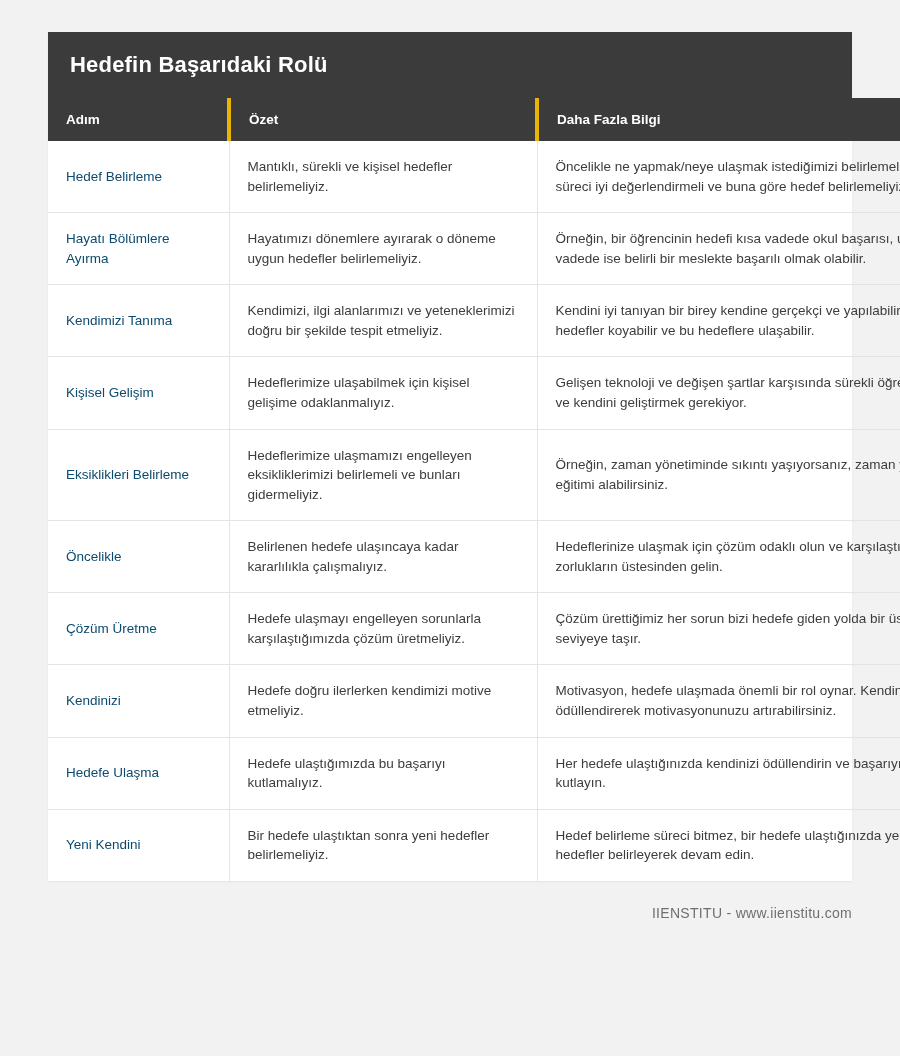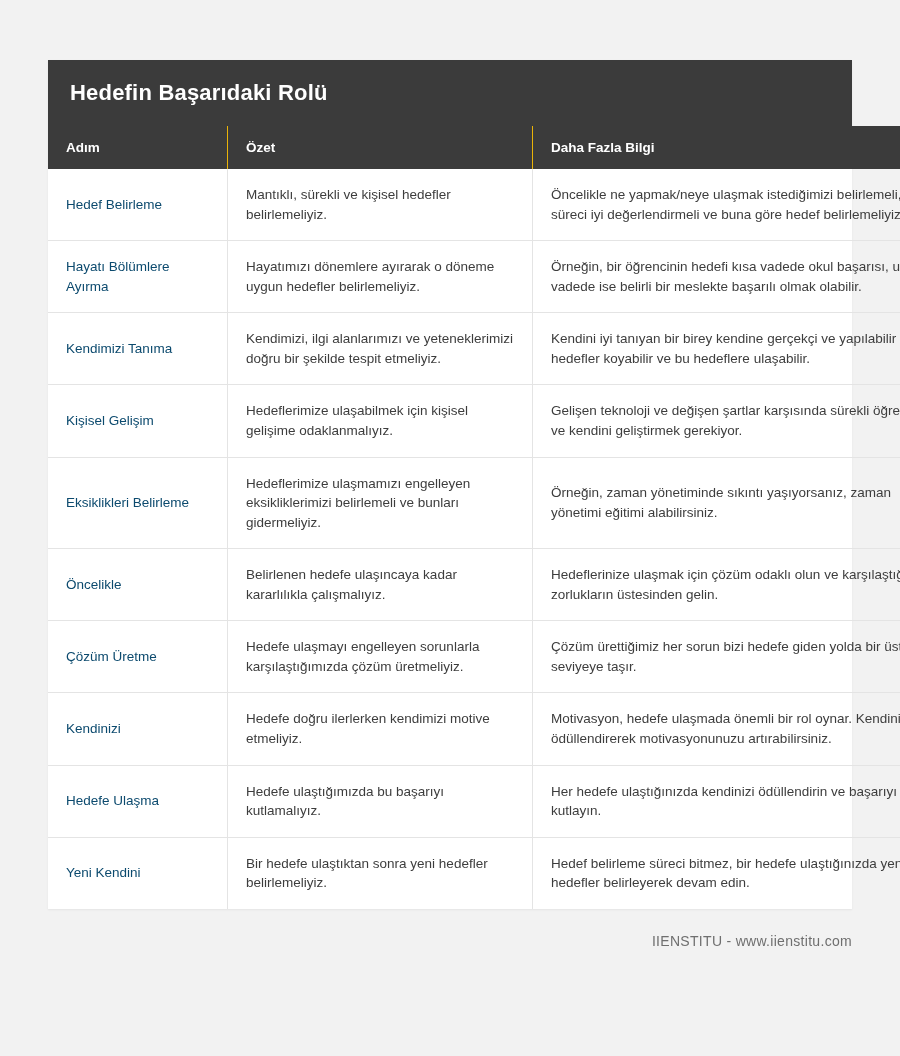--- a/index.html
+++ b/index.html
@@ -10,21 +10,21 @@
     width: 900px;
     height: 1056px;
     background: #f2f2f2;
     font-family: "Liberation Sans", sans-serif;
     -webkit-font-smoothing: antialiased;
   }
   .page {
     width: 900px;
     height: 1056px;
     box-sizing: border-box;
-    padding: 60px 48px 0 48px;
+    padding: 32px 48px 0 48px;
     background: #f2f2f2;
   }
   .table-wrap {
     width: 804px;
     background: #ffffff;
     box-shadow: 0 1px 2px rgba(0,0,0,0.06);
   }
   .title-bar {
     background: #3b3b3b;
     color: #ffffff;
@@ -38,21 +38,21 @@
     border-collapse: collapse;
     table-layout: fixed;
   }
   thead th {
     background: #3b3b3b;
     color: #ffffff;
     text-align: left;
     font-size: 13.5px;
     font-weight: bold;
     padding: 14px 18px;
-    border-right: 1px solid #eab308;
+    border-right: 4px solid #eab308;
     vertical-align: middle;
   }
   thead th:last-child {
     border-right: none;
   }
   tbody td {
     font-size: 13.5px;
     color: #3d3d3d;
     padding: 16px 18px;
     border-bottom: 1px solid #e4e4e4;

